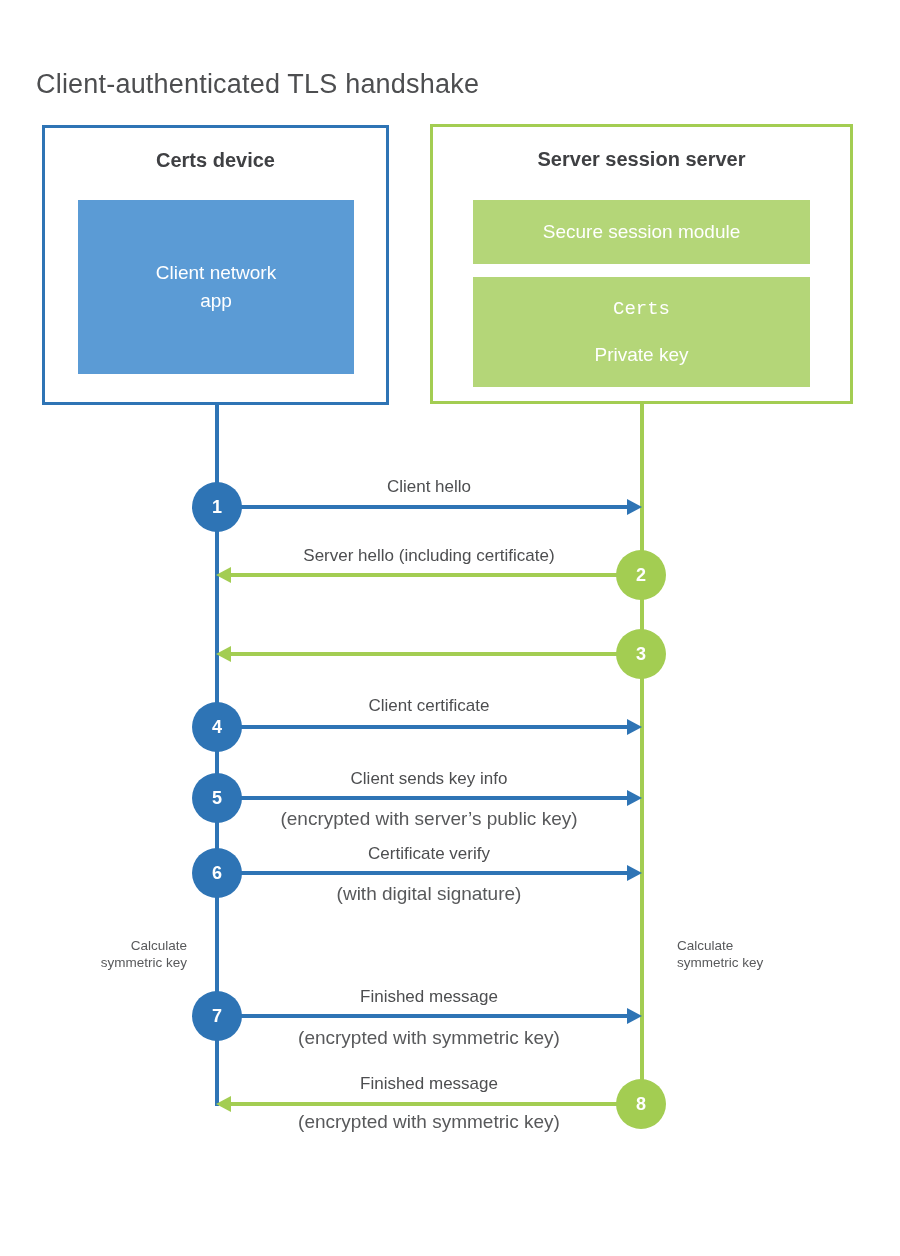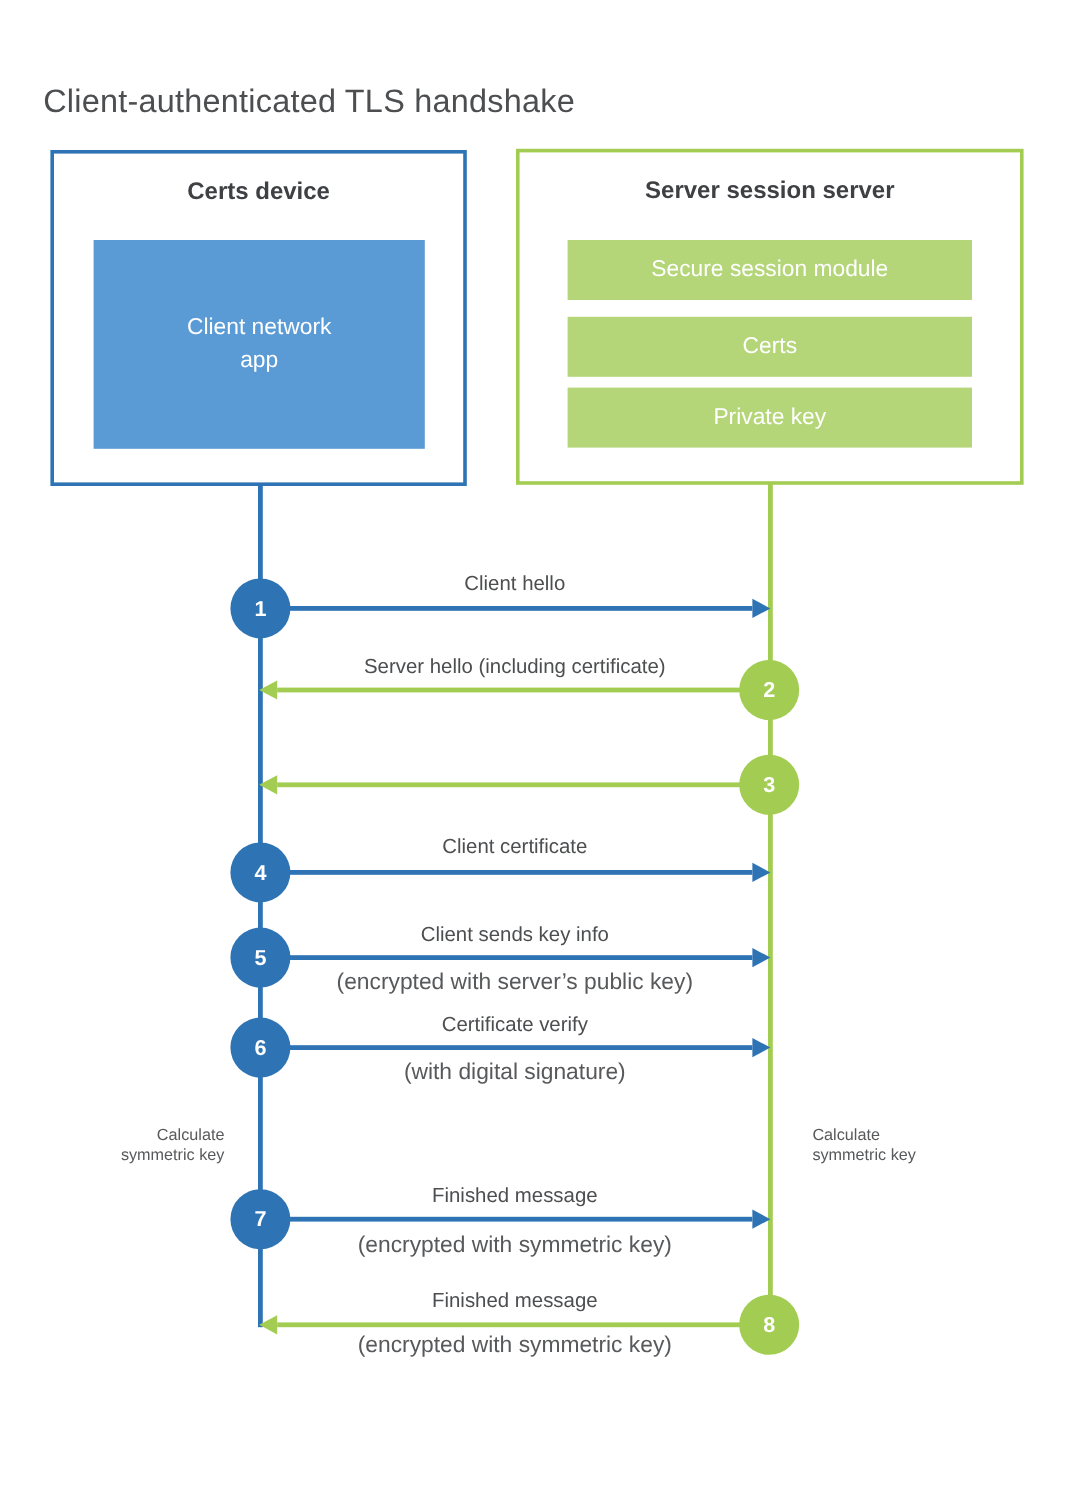--- a/index.html
+++ b/index.html
@@ -16,22 +16,22 @@
   .canvas{position:relative;width:900px;height:1256px;background:#ffffff;overflow:hidden;}
 
   .page-title{position:absolute;left:36px;top:28px;font-size:27px;font-weight:400;color:var(--text-med);letter-spacing:0.2px;margin-top:41px;}
 
   
   .actor-box{position:absolute;background:#fff;}
   .client-box{left:42px;top:125px;width:347px;height:280px;border:3px solid var(--blue);}
   .server-box{left:430px;top:124px;width:423px;height:280px;border:3px solid var(--green);}
   .actor-heading{position:absolute;left:0;top:21px;width:100%;text-align:center;font-size:20px;font-weight:bold;color:var(--text-dark);}
   .client-app{position:absolute;left:33px;top:72px;width:276px;height:174px;background:var(--light-blue);display:flex;align-items:center;justify-content:center;text-align:center;color:#fff;font-size:19px;line-height:1.5;white-space:pre-line;}
-  .server-bar{position:absolute;left:40px;width:337px;height:50px;background:var(--light-green);color:#fff;font-size:19px;display:flex;align-items:center;justify-content:center;}
-  .bar-1{top:73px;} .bar-2{top:137px;} .bar-3{top:196px;}
+  .server-bar{position:absolute;left:40px;width:337px;height:64px;background:var(--light-green);color:#fff;font-size:19px;display:flex;align-items:center;justify-content:center;}
+  .bar-1{top:73px;} .bar-2{top:150px;font-family:Liberation Mono, monospace;} .bar-3{top:196px;}
 
   
   .lifeline{position:absolute;width:4px;}
   .lifeline-client{left:215px;top:404px;height:702px;background:var(--blue);}
   .lifeline-server{left:640px;top:403px;height:702px;background:var(--green);}
 
   
   .shaft{position:absolute;height:4px;}
   .shaft-b{left:238px;width:389px;background:var(--blue);}
   .shaft-g{left:231px;width:387px;background:var(--green);}

